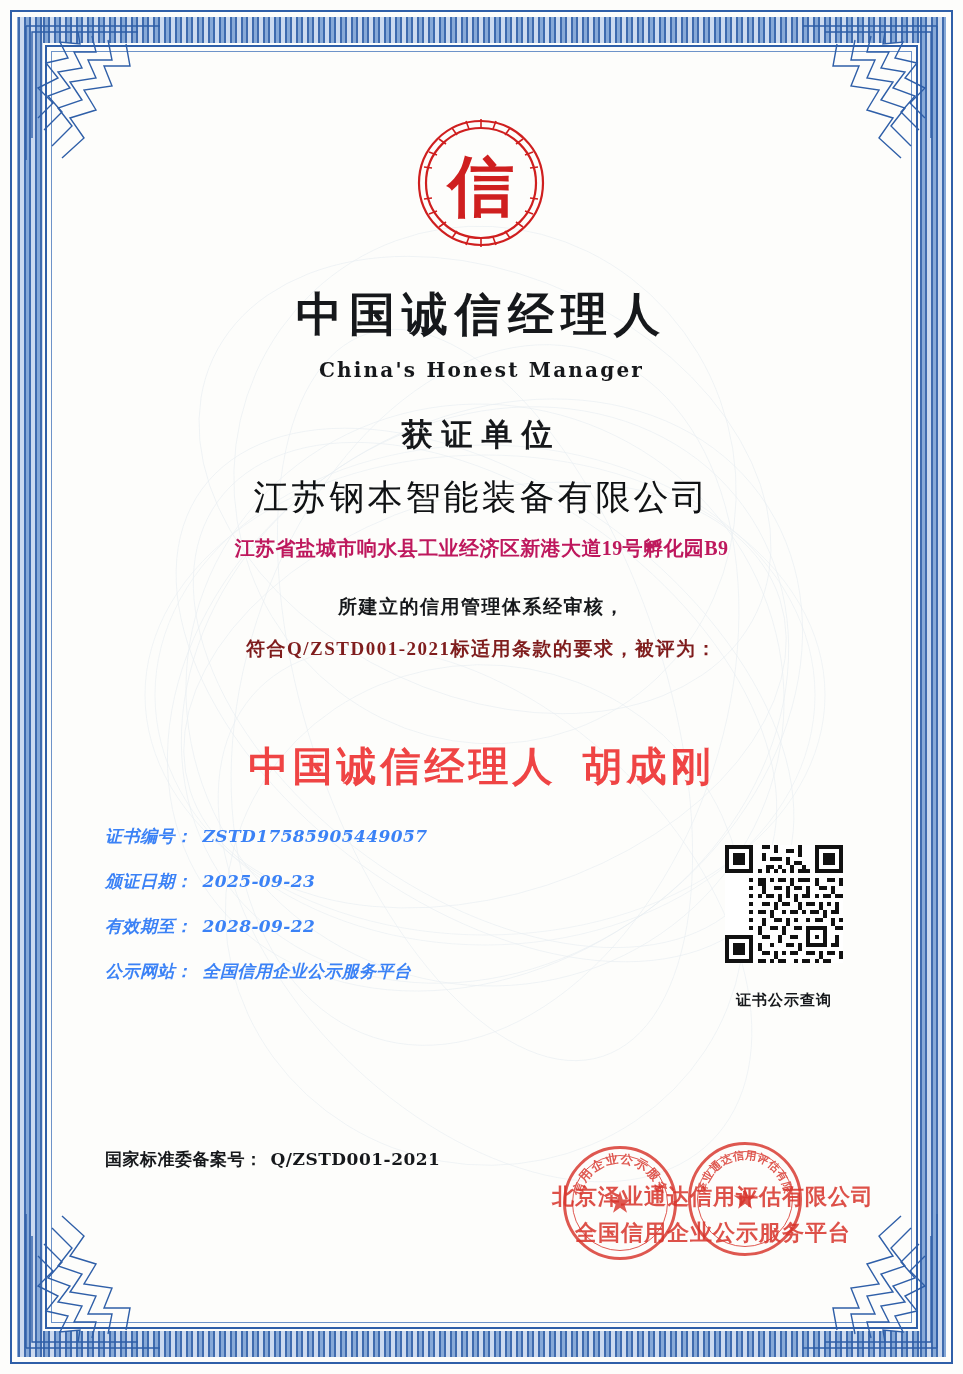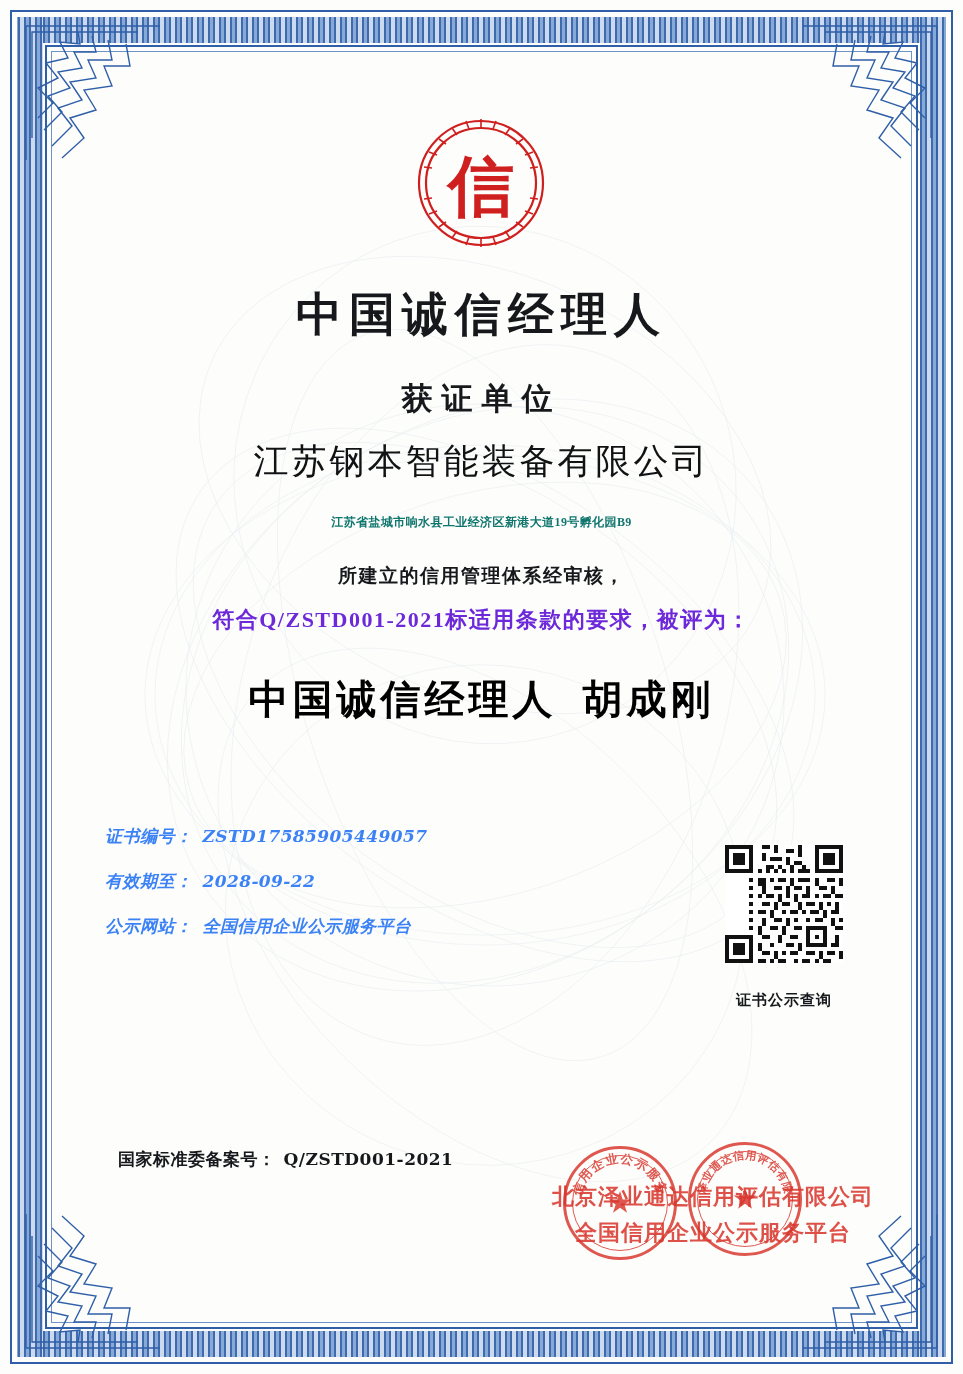--- a/index.html
+++ b/index.html
@@ -123,48 +123,48 @@
     color: #16181b;
   }
   .company {
     margin-top: 18px;
     font-size: 35px;
     letter-spacing: 3px;
     font-weight: normal;
     color: #101214;
   }
   .address {
-    margin-top: 29px;
-    font-size: 12px;
+    margin-top: 14px;
+    font-size: 20px;
     letter-spacing: .4px;
     font-weight: bold;
-    color: #0f766e;
+    color: #be185d;
   }
 
   .stmt1 {
     margin-top: 32px;
     font-size: 19px;
     letter-spacing: 1.5px;
     font-weight: bold;
     color: #16181b;
   }
   .stmt2 {
     margin-top: 16px;
-    font-size: 22px;
+    font-size: 19px;
     letter-spacing: 1.5px;
     font-weight: bold;
-    color: #6d28d9;
+    color: #7f1d1d;
   }
 
   .honor {
-    margin-top: 37px;
+    margin-top: 77px;
     font-size: 40px;
     letter-spacing: 4px;
     font-weight: bold;
-    color: #000000;
+    color: #ef4444;
   }
   .honor .name {
     margin-left: 26px;
   }
 
   
   .details {
     position: absolute;
     left: 105px;
     top: 825px;
@@ -215,21 +215,21 @@
     margin-top: 24px;
     font-size: 15px;
     font-weight: bold;
     color: #16181b;
     letter-spacing: 1px;
   }
 
   
   .record {
     position: absolute;
-    left: 118px;
+    left: 105px;
     top: 1148px;
     font-size: 17px;
     font-weight: bold;
     color: #16181b;
     letter-spacing: .5px;
     text-align: left;
   }
   .record .rv {
     font-family: "DejaVu Serif", "Liberation Serif", serif;
     margin-left: 8px;
@@ -376,37 +376,42 @@
                      M33 63 l-8 -1 M131 63 l8 -1 M33 93 l-8 1 M131 93 l8 1
                      M38 106 l-8 3 M126 106 l8 3 M47 117 l-7 5 M117 117 l7 5
                      M58 126 l-5 7 M106 126 l5 7 M70 132 l-3 8 M94 132 l3 8 M82 134 l0 8"></path>
           </g>
         </g>
         <text x="82" y="104" text-anchor="middle" font-family="'DejaVu Serif','Liberation Serif',serif" font-size="66" font-weight="bold" fill="#cf1f1f">信</text>
       </svg>
     </div>
 
     <div class="title-cn">中国诚信经理人</div>
+    <div class="title-en">China's Honest Manager</div>
 
     <div class="award-label">获证单位</div>
     <div class="company">江苏钢本智能装备有限公司</div>
     <div class="address">江苏省盐城市响水县工业经济区新港大道19号孵化园B9</div>
 
     <div class="stmt1">所建立的信用管理体系经审核，</div>
     <div class="stmt2">符合Q/ZSTD001-2021标适用条款的要求，被评为：</div>
 
     <div class="honor">
       <span>中国诚信经理人</span><span class="name">胡成刚</span>
     </div>
   </div>
 
   <div class="details">
     <div class="drow">
       <span class="dlabel">证书编号：</span>
       <span class="dvalue">ZSTD17585905449057</span>
+    </div>
+    <div class="drow">
+      <span class="dlabel">颁证日期：</span>
+      <span class="dvalue">2025-09-23</span>
     </div>
     <div class="drow">
       <span class="dlabel">有效期至：</span>
       <span class="dvalue">2028-09-22</span>
     </div>
     <div class="drow">
       <span class="dlabel">公示网站：</span>
       <span class="dvalue cn">全国信用企业公示服务平台</span>
     </div>
   </div>

